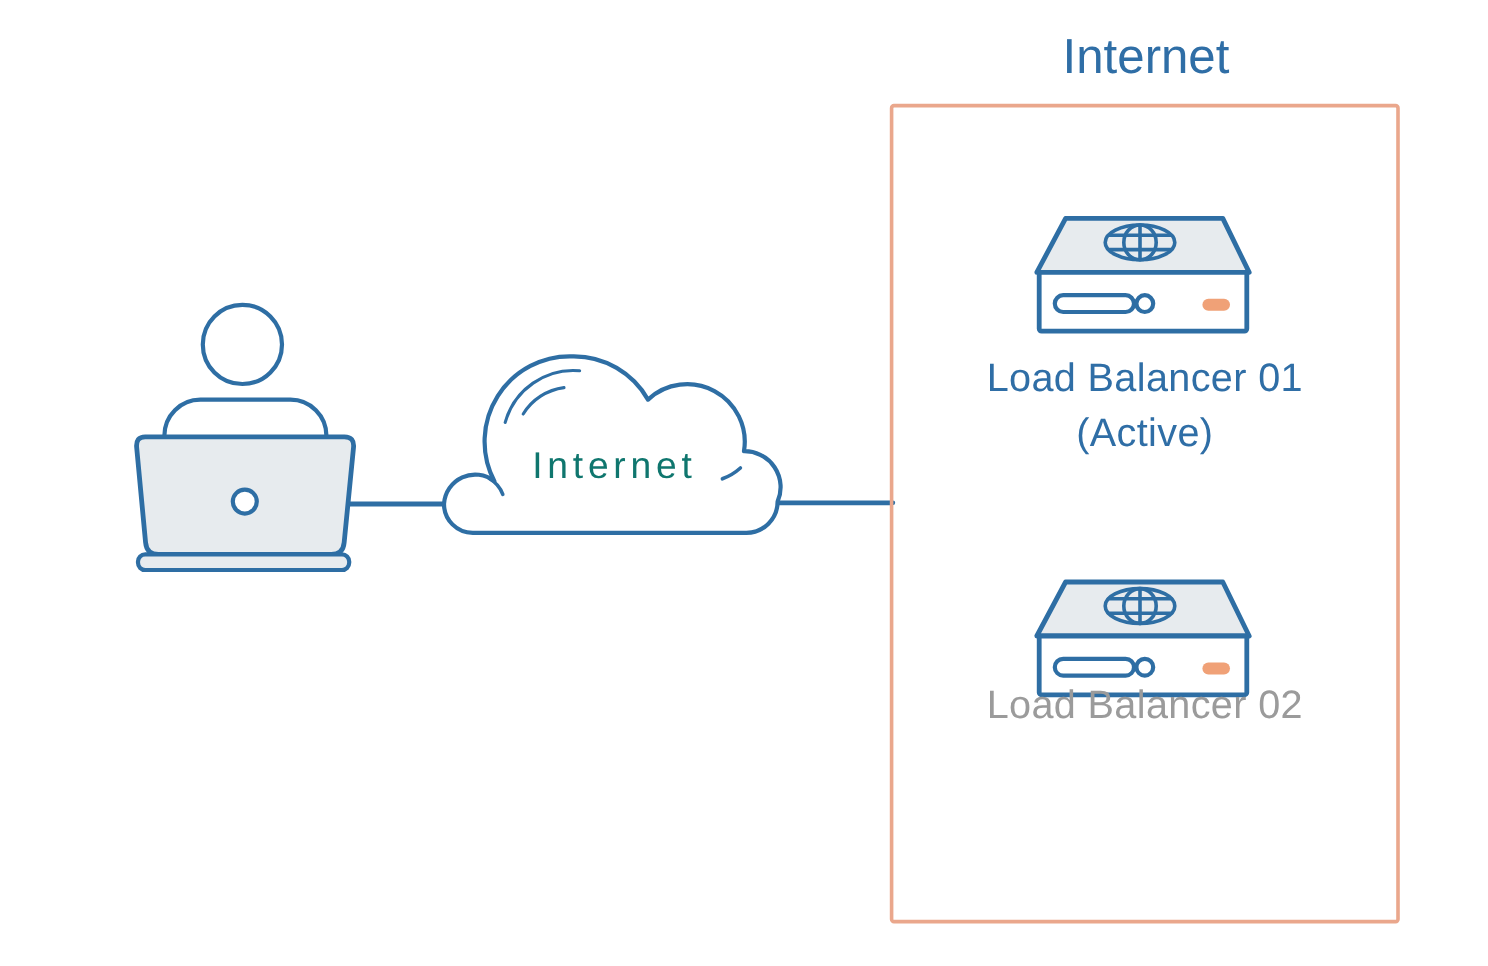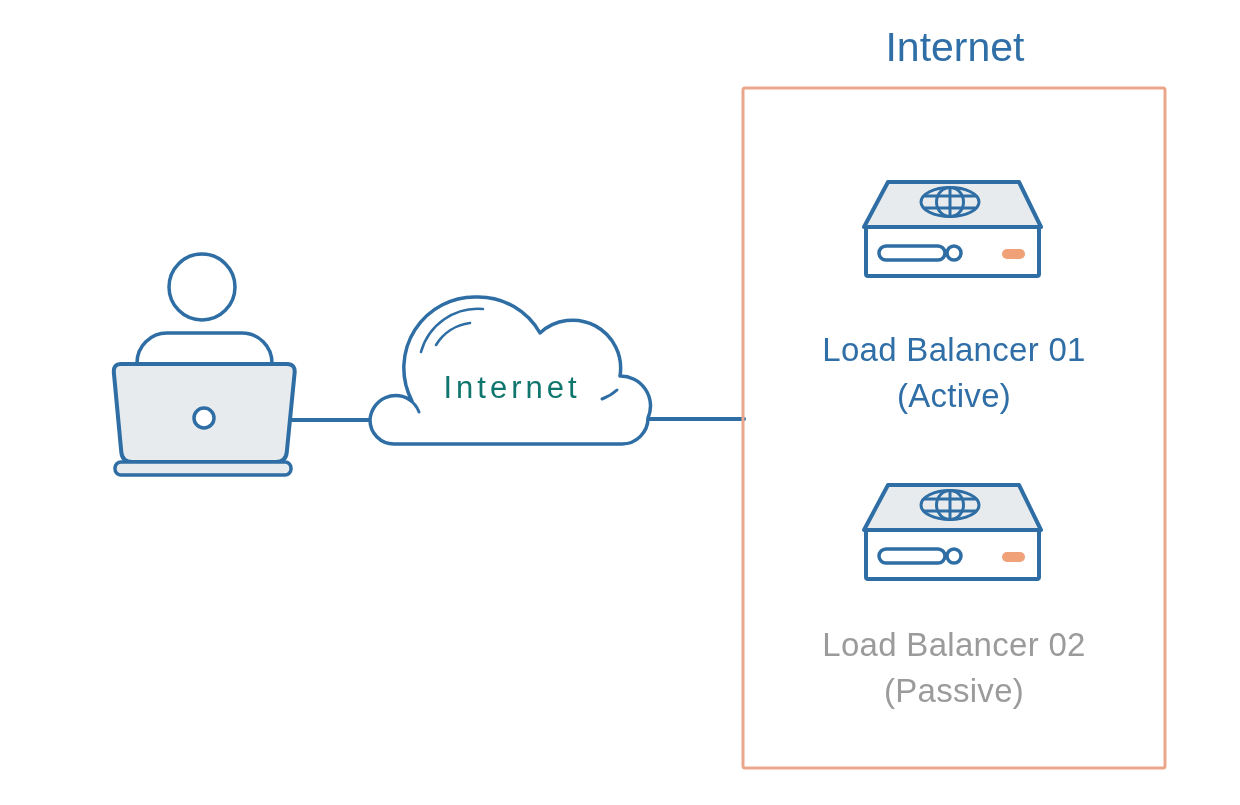--- a/index.html
+++ b/index.html
@@ -31,22 +31,22 @@
     font-size: 41px; color: #2f6ea6;
   }
   .lb-label {
     position: absolute;
     left: 779px; width: 350px;
     text-align: center;
     font-size: 33px;
     line-height: 46px;
     letter-spacing: 0.3px;
   }
-  .lb-label-1 { top: 292px; color: #2f6ea6; margin-top: 35px; }
-  .lb-label-2 { top: 622px; color: #9b9b9b; }
+  .lb-label-1 { top: 292px; color: #2f6ea6; }
+  .lb-label-2 { top: 564px; color: #9b9b9b; }
   .lb-line { display: block; }
 </style>
 </head>
 <body>
 
 <div class="stage">
 
   <svg width="1240" height="805" viewBox="0 0 1240 805">
     <defs>
 
@@ -108,16 +108,15 @@
 
   <div class="label label-cluster">Internet</div>
 
   <div class="lb-label lb-label-1">
     <span class="lb-line">Load Balancer 01</span>
     <span class="lb-line">(Active)</span>
   </div>
 
   <div class="lb-label lb-label-2">
     <span class="lb-line">Load Balancer 02</span>
-    <span class="lb-line">(Passive)</span>
   </div>
 
 </div>
 
 </body></html>

